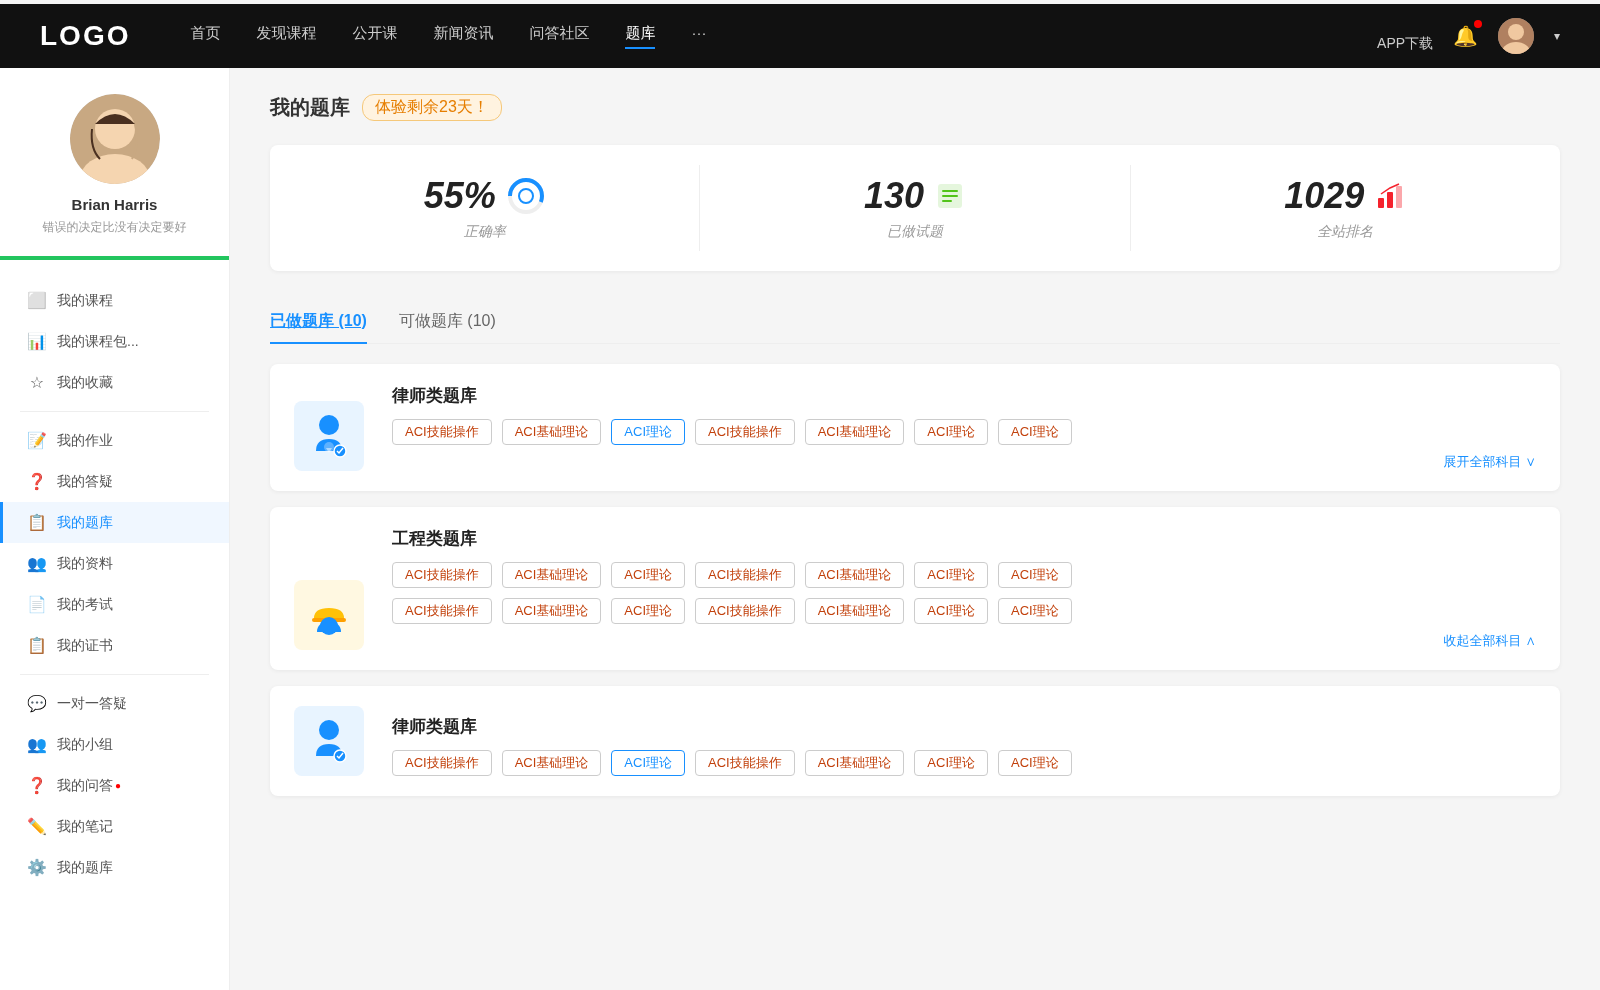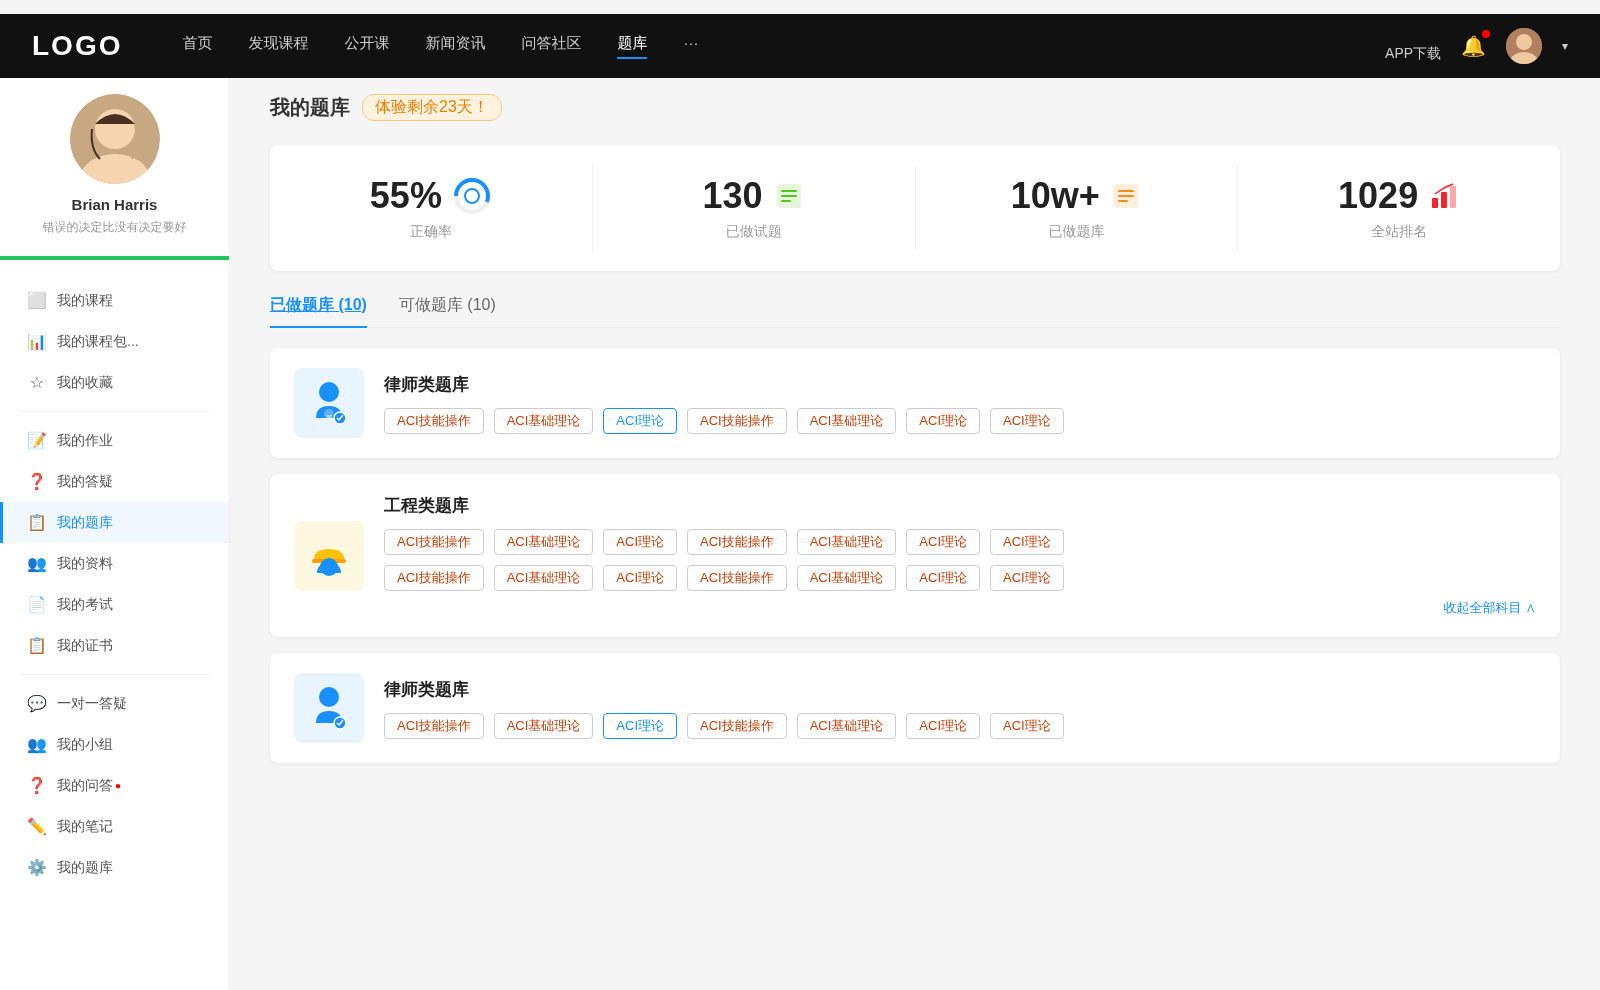--- a/index.html
+++ b/index.html
@@ -4,23 +4,23 @@
   <style>
     * { box-sizing: border-box; margin: 0; padding: 0; }
     body { font-family: -apple-system, BlinkMacSystemFont, "PingFang SC", "Microsoft YaHei", sans-serif; background: #f5f5f5; }
 
     
     .topnav {
       background: #111;
       height: 64px;
       display: flex;
       align-items: center;
-      padding: 0 32px;
+      padding: 0 40px;
       position: fixed;
-      top: 14px; left: 0; right: 0;
+      top: 4px; left: 0; right: 0;
       z-index: 100;
     }
     .topnav-logo {
       color: #fff;
       font-size: 28px;
       font-weight: 900;
       letter-spacing: 2px;
       margin-right: 60px;
     }
     .topnav-links {
@@ -171,22 +171,23 @@
       padding: 2px 12px;
       font-size: 16px;
     }
 
     
     .stats-row {
       display: flex;
       background: #fff;
       border-radius: 8px;
       padding: 20px 0;
-      margin-bottom: 24px;
+      margin-bottom: 40px;
       box-shadow: 0 1px 4px rgba(0,0,0,0.06);
+      font-style: italic;
     }
     .stat-item {
       flex: 1;
       display: flex;
       flex-direction: column;
       align-items: center;
       border-right: 1px solid #eee;
       padding: 10px 20px;
     }
     .stat-item:last-child { border-right: none; }
@@ -231,22 +232,22 @@
     
     .qbank-card {
       background: #fff;
       border-radius: 8px;
       padding: 20px 24px;
       margin-bottom: 16px;
       box-shadow: 0 1px 4px rgba(0,0,0,0.06);
     }
     .qbank-card-inner {
       display: flex;
-      align-items: center;
-      gap: 20px;
+      align-items: flex-end;
+      gap: 28px;
     }
     .qbank-icon-box {
       width: 70px;
       height: 70px;
       border-radius: 8px;
       background: #e8f4ff;
       display: flex;
       align-items: center;
       justify-content: center;
       flex-shrink: 0;
@@ -447,32 +448,20 @@
             <rect x="4" y="4" width="24" height="24" rx="3" fill="#52c41a" opacity="0.15"></rect>
             <rect x="8" y="10" width="16" height="2" rx="1" fill="#52c41a"></rect>
             <rect x="8" y="15" width="16" height="2" rx="1" fill="#52c41a"></rect>
             <rect x="8" y="20" width="10" height="2" rx="1" fill="#52c41a"></rect>
           </svg>
         </div>
         <span class="stat-label">已做试题</span>
       </div>
       <div class="stat-item">
         <div class="stat-top">
-          <span class="stat-value">10w+</span>
-          <svg width="32" height="32" viewBox="0 0 32 32" xmlns="http://www.w3.org/2000/svg">
-            <rect x="4" y="4" width="24" height="24" rx="3" fill="#fa8c16" opacity="0.15"></rect>
-            <rect x="8" y="10" width="16" height="2" rx="1" fill="#fa8c16"></rect>
-            <rect x="8" y="15" width="16" height="2" rx="1" fill="#fa8c16"></rect>
-            <rect x="8" y="20" width="10" height="2" rx="1" fill="#fa8c16"></rect>
-          </svg>
-        </div>
-        <span class="stat-label">已做题库</span>
-      </div>
-      <div class="stat-item">
-        <div class="stat-top">
           <span class="stat-value">1029</span>
           <svg width="32" height="32" viewBox="0 0 32 32" xmlns="http://www.w3.org/2000/svg">
             <rect x="4" y="18" width="6" height="10" rx="1" fill="#f5222d"></rect>
             <rect x="13" y="12" width="6" height="16" rx="1" fill="#f5222d"></rect>
             <rect x="22" y="6" width="6" height="22" rx="1" fill="#f5222d" opacity="0.4"></rect>
             <polyline points="7,14 16,8 25,4" fill="none" stroke="#f5222d" stroke-width="1.5"></polyline>
           </svg>
         </div>
         <span class="stat-label">全站排名</span>
       </div>
@@ -501,20 +490,21 @@
           <div class="qbank-title">律师类题库</div>
           <div class="tags-row">
             <span class="tag">ACI技能操作</span>
             <span class="tag">ACI基础理论</span>
             <span class="tag highlighted">ACI理论</span>
             <span class="tag">ACI技能操作</span>
             <span class="tag">ACI基础理论</span>
             <span class="tag">ACI理论</span>
             <span class="tag">ACI理论</span>
           </div>
+          <div class="expand-link">展开全部科目 ∨</div>
         </div>
       </div>
     </div>
 
     <div class="qbank-card">
       <div class="qbank-card-inner">
         <div class="qbank-icon-box engineer-icon-box">
           <svg width="50" height="50" viewBox="0 0 50 50" xmlns="http://www.w3.org/2000/svg">
 
             <path d="M10 28 Q10 18 25 18 Q40 18 40 28 Z" fill="#ffc107"></path>

